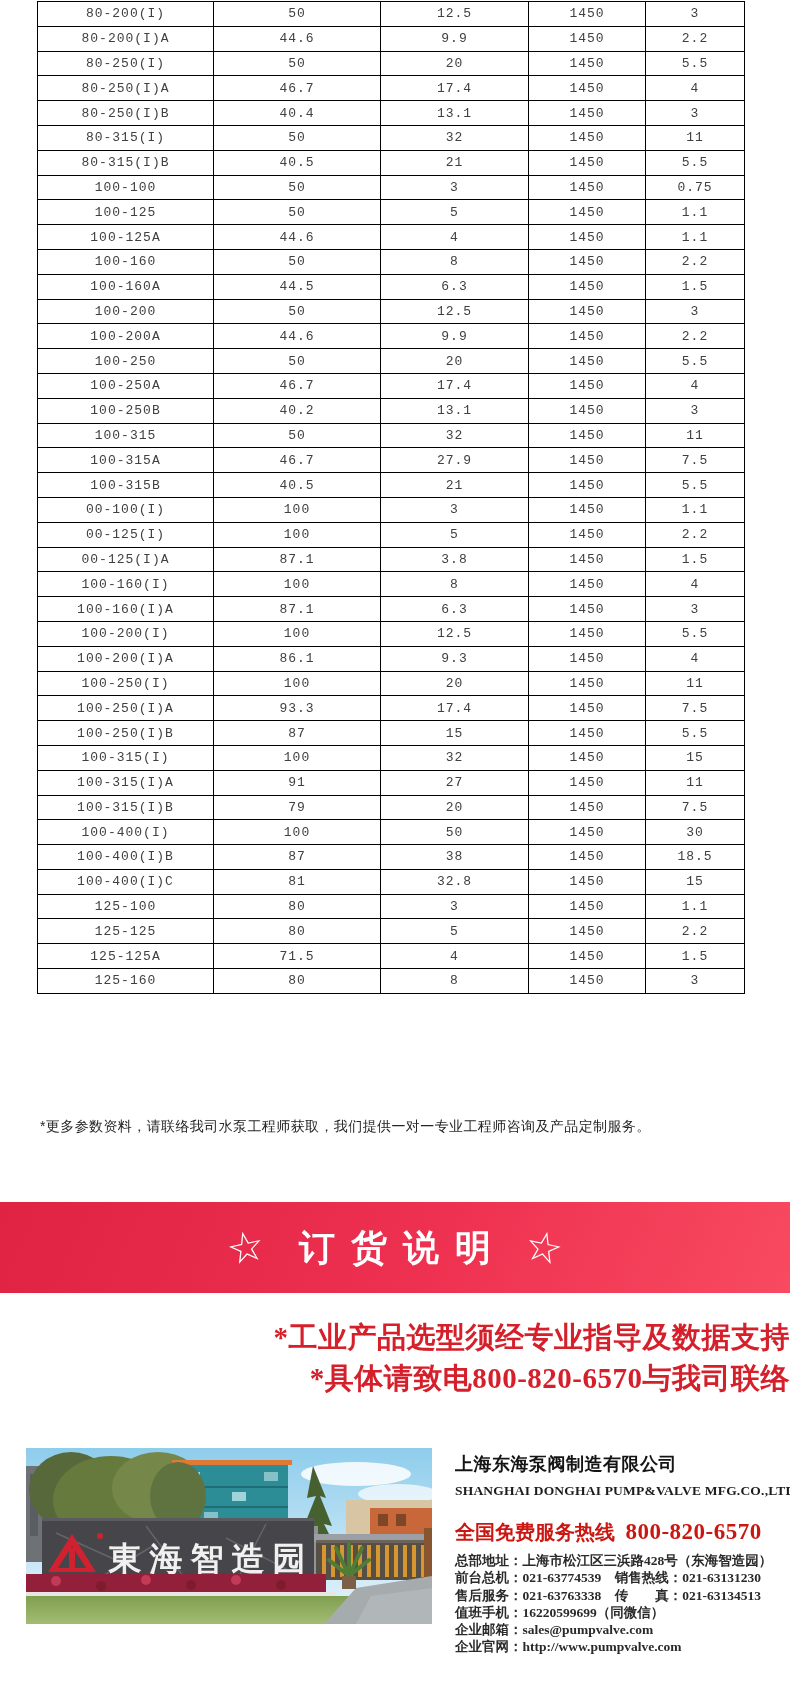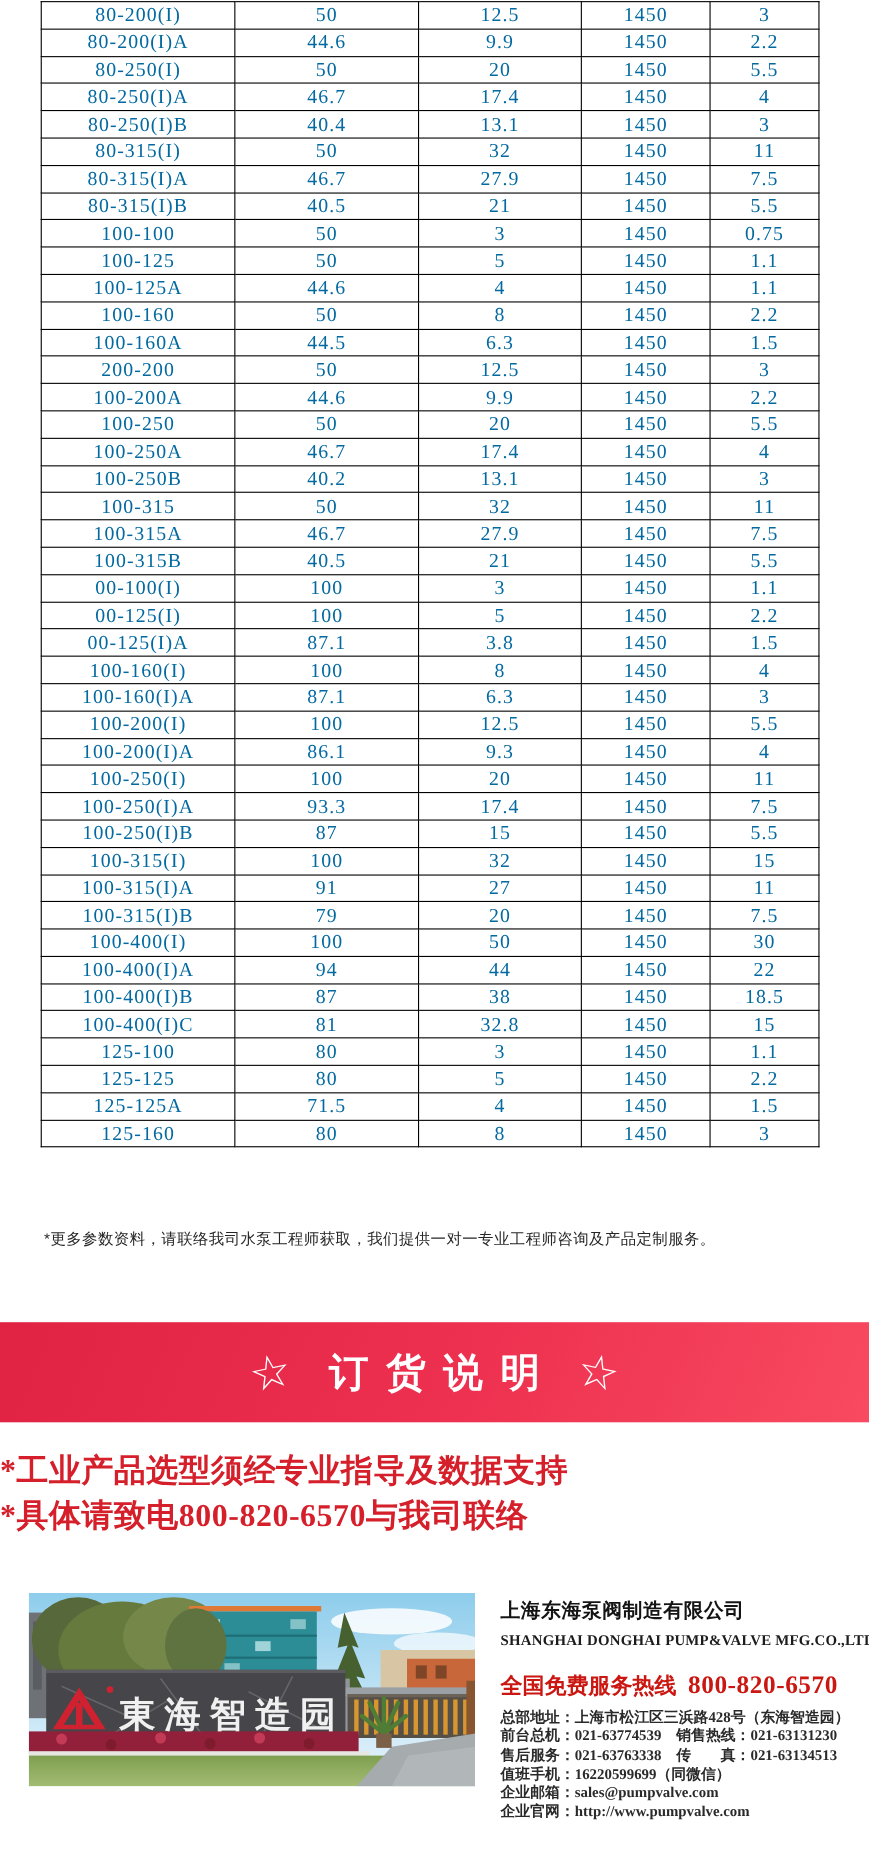--- a/index.html
+++ b/index.html
@@ -7,22 +7,22 @@
   .page {
     position:relative; width:790px; height:1696px; margin:0 auto;
     background:#ffffff; overflow:hidden;
     font-family:"Liberation Sans", sans-serif;
   }
 
   
   .spec-table {
     position:absolute; top:1px; left:37px; width:707px;
     border-collapse:collapse; table-layout:fixed;
-    font-family:Liberation Serif, serif;
-    font-size:18px; color:#0369a1;
+    font-family:Liberation Mono, monospace;
+    font-size:13px; color:#404040;
   }
   .spec-table td {
     border:1px solid #000000; height:24.8px;
     text-align:center; vertical-align:middle;
     padding:0; letter-spacing:1px; white-space:nowrap; overflow:hidden;
   }
 
   
   .note {
     position:absolute; top:1118px; left:40px; width:720px;
@@ -42,21 +42,21 @@
   .banner .star.left  { transform:rotate(-12deg); margin-right:34px; }
   .banner .star.right { transform:rotate(12deg);  margin-left:34px; }
   .banner .banner-title {
     color:#ffffff; font-size:36px; font-weight:bold;
     letter-spacing:16px; margin-right:-16px; line-height:1;
   }
 
   
   .slogans {
     position:absolute; top:1317px; left:0; width:790px;
-    text-align:left; color:#d5202b; font-weight:bold;
+    text-align:right; color:#d5202b; font-weight:bold;
     font-size:29px; line-height:41px;
     font-family:"Liberation Serif", serif; letter-spacing:0.5px;
   }
 
   
   .footer { position:absolute; top:1448px; left:26px; width:744px; display:flex; }
   .photo { width:406px; height:176px; flex:0 0 406px; overflow:hidden;text-align:center; }
   .photo svg { display:block; width:406px; height:176px; }
 
   .info { margin-left:23px; width:315px; padding-top:1px; }
@@ -131,27 +131,20 @@
           <td>3</td>
         </tr>
         <tr>
           <td>80-315(I)</td>
           <td>50</td>
           <td>32</td>
           <td>1450</td>
           <td>11</td>
         </tr>
         <tr>
-          <td>80-315(I)A</td>
-          <td>46.7</td>
-          <td>27.9</td>
-          <td>1450</td>
-          <td>7.5</td>
-        </tr>
-        <tr>
           <td>80-315(I)B</td>
           <td>40.5</td>
           <td>21</td>
           <td>1450</td>
           <td>5.5</td>
         </tr>
         <tr>
           <td>100-100</td>
           <td>50</td>
           <td>3</td>
@@ -180,21 +173,21 @@
           <td>2.2</td>
         </tr>
         <tr>
           <td>100-160A</td>
           <td>44.5</td>
           <td>6.3</td>
           <td>1450</td>
           <td>1.5</td>
         </tr>
         <tr>
-          <td>200-200</td>
+          <td>100-200</td>
           <td>50</td>
           <td>12.5</td>
           <td>1450</td>
           <td>3</td>
         </tr>
         <tr>
           <td>100-200A</td>
           <td>44.6</td>
           <td>9.9</td>
           <td>1450</td>
@@ -332,27 +325,20 @@
           <td>20</td>
           <td>1450</td>
           <td>7.5</td>
         </tr>
         <tr>
           <td>100-400(I)</td>
           <td>100</td>
           <td>50</td>
           <td>1450</td>
           <td>30</td>
-        </tr>
-        <tr>
-          <td>100-400(I)A</td>
-          <td>94</td>
-          <td>44</td>
-          <td>1450</td>
-          <td>22</td>
         </tr>
         <tr>
           <td>100-400(I)B</td>
           <td>87</td>
           <td>38</td>
           <td>1450</td>
           <td>18.5</td>
         </tr>
         <tr>
           <td>100-400(I)C</td>

